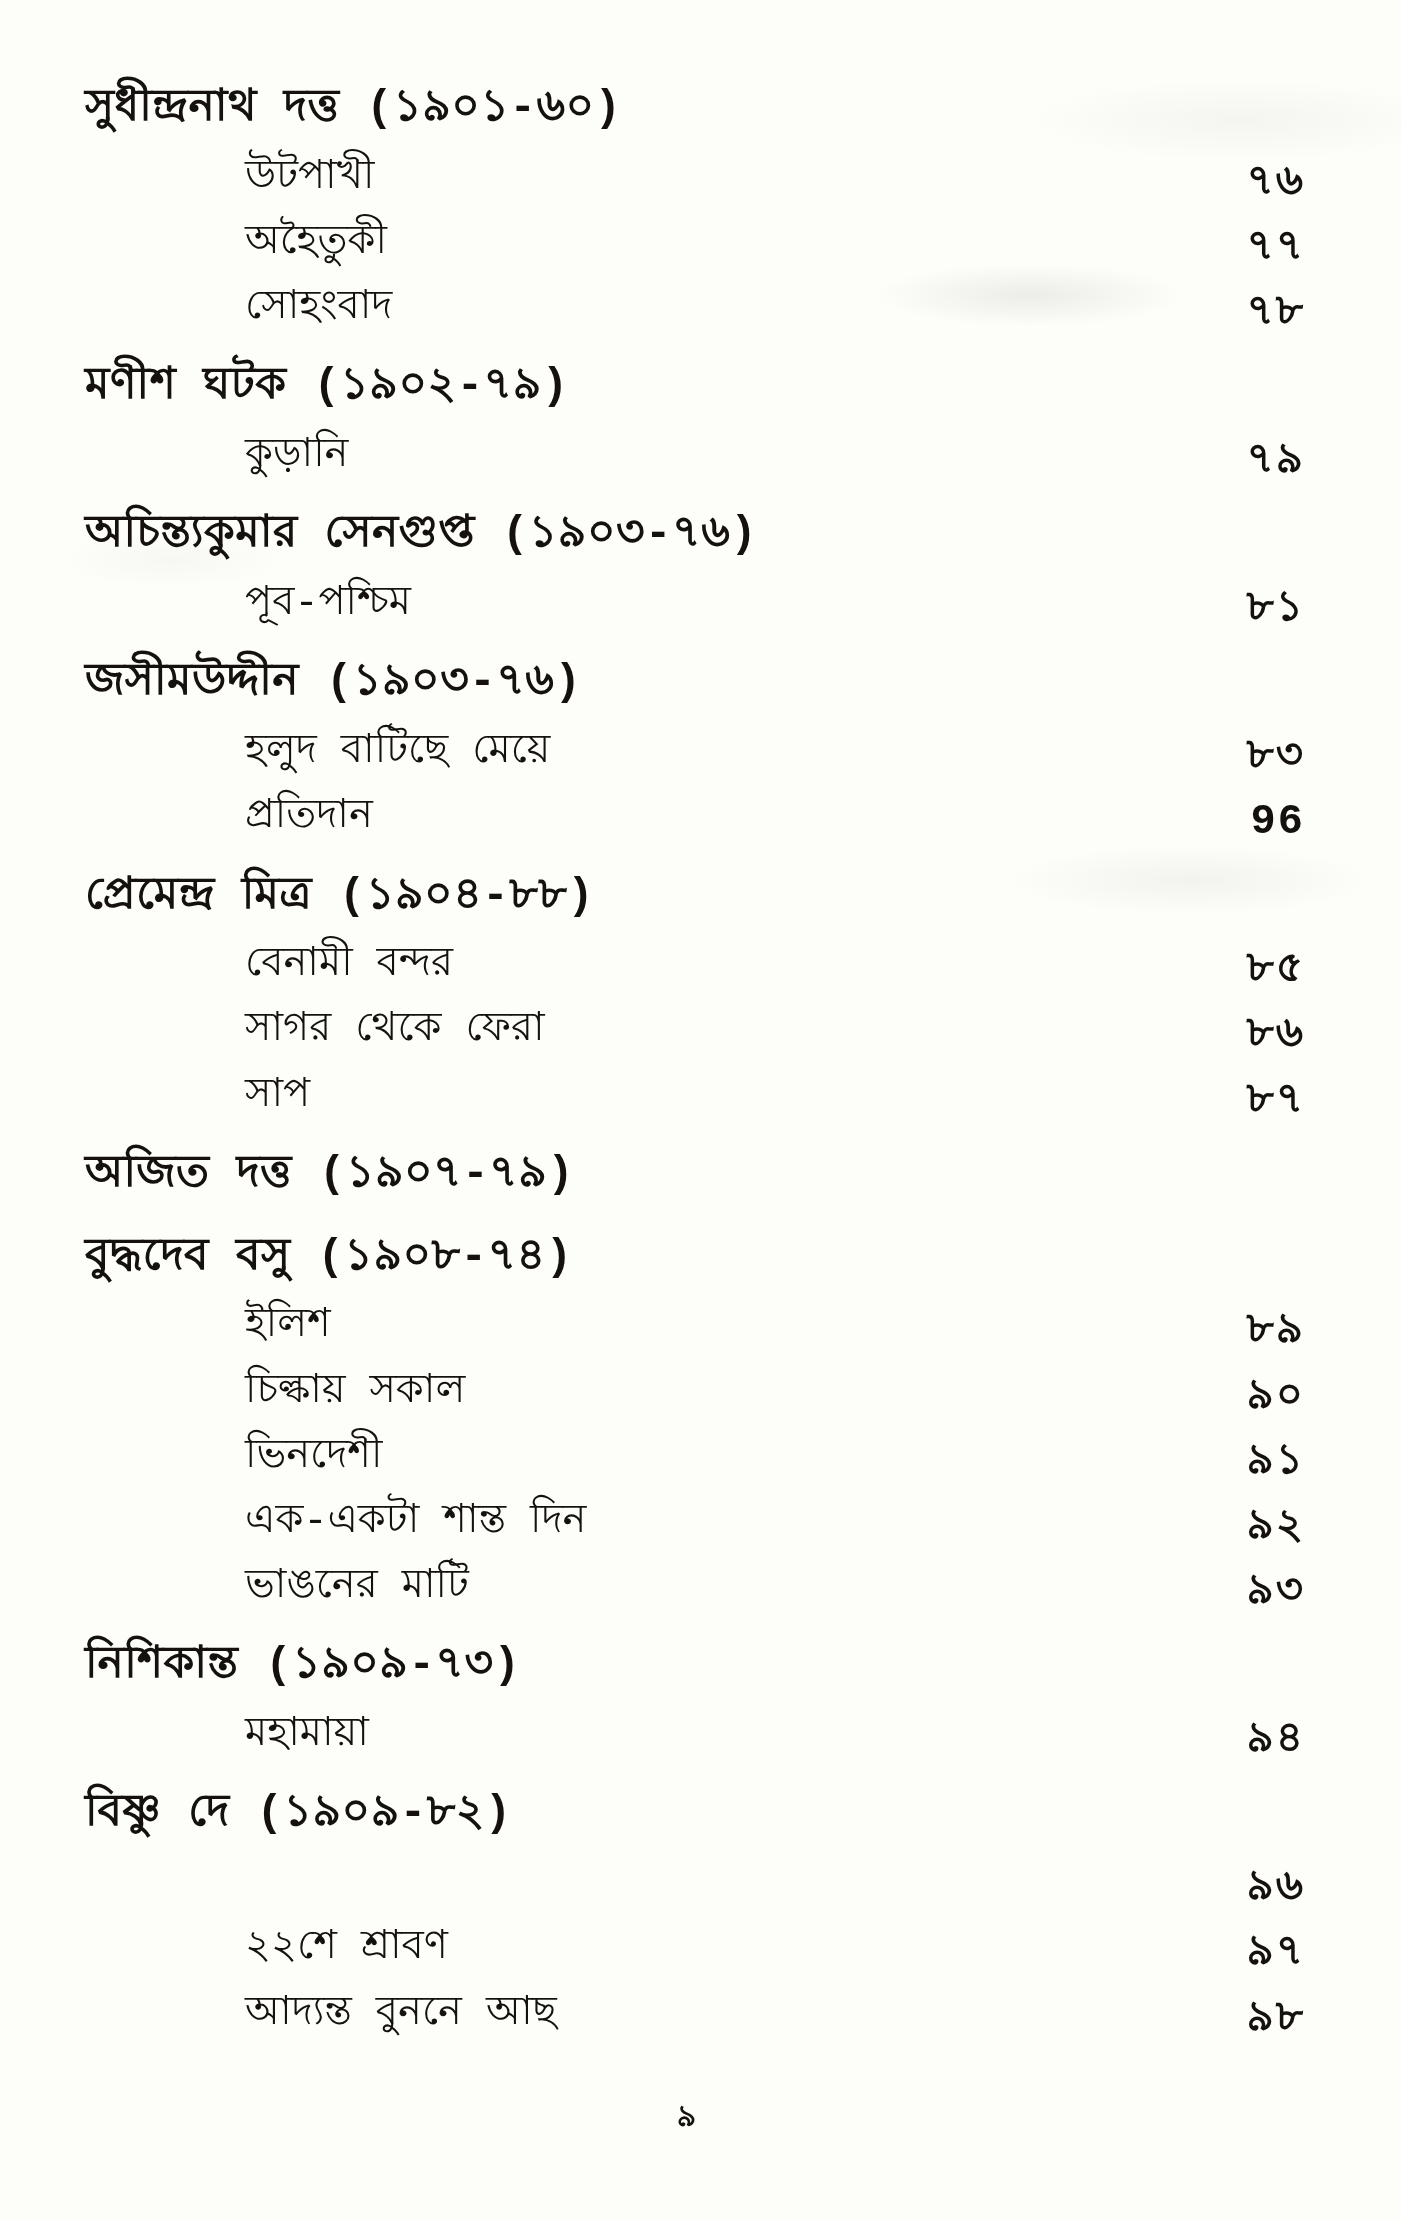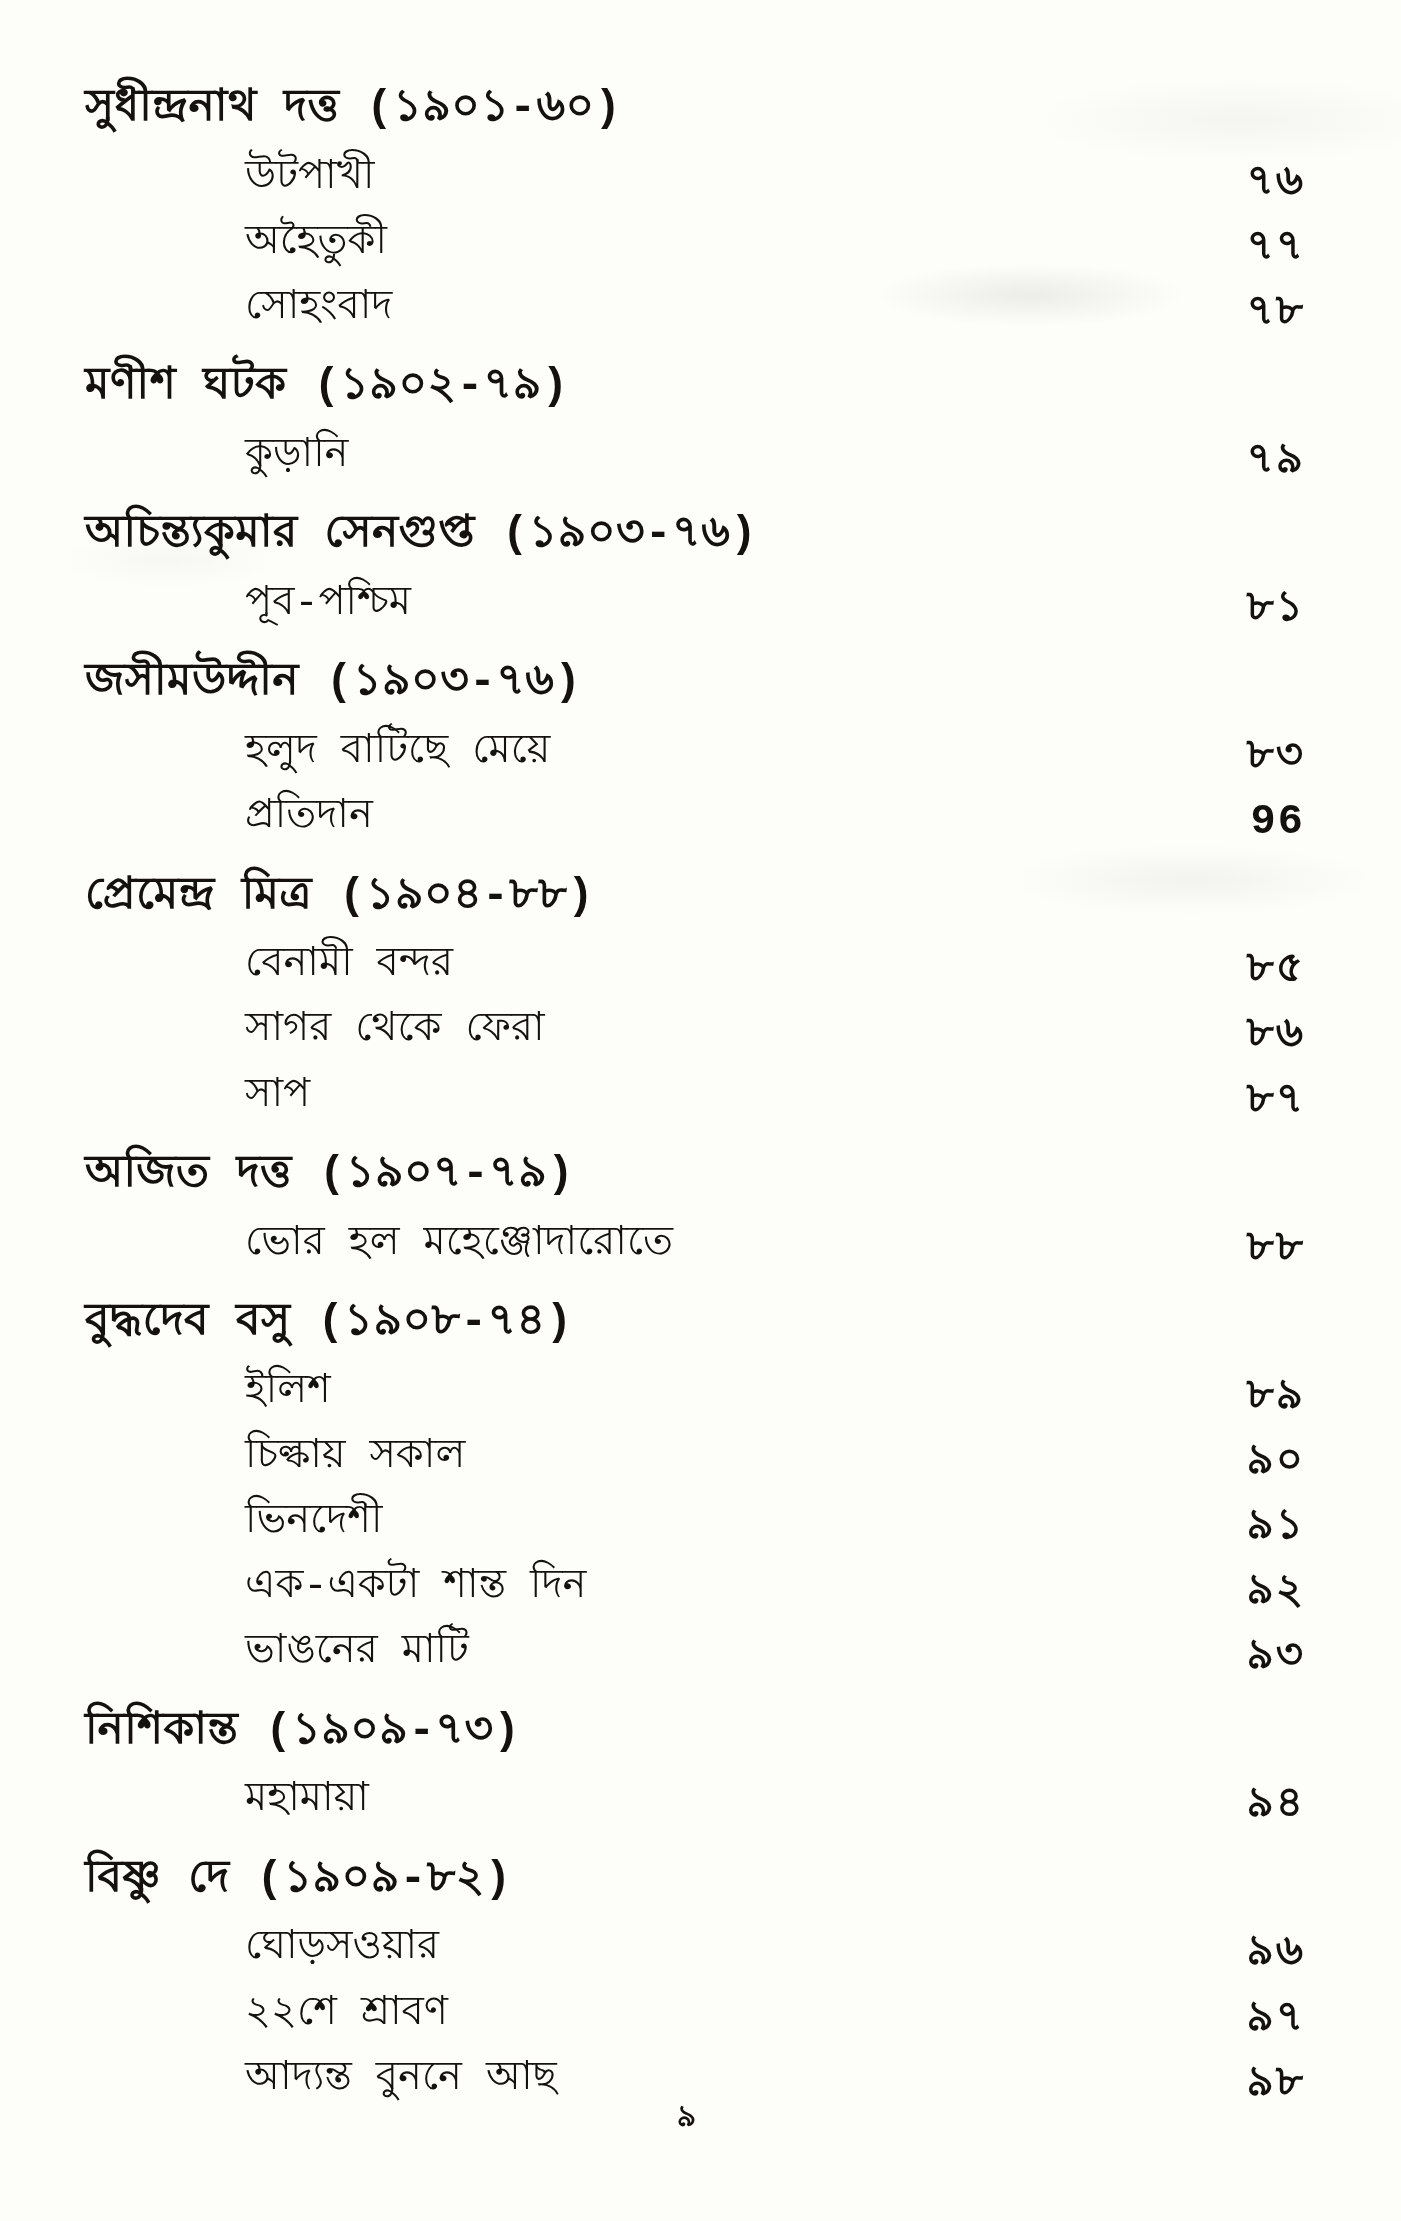--- a/index.html
+++ b/index.html
@@ -136,24 +136,20 @@
           <span class="poem-title">সাগর থেকে ফেরা</span>
           <span class="poem-page">৮৬</span>
         </div>
         <div class="poem-row">
           <span class="poem-title">সাপ</span>
           <span class="poem-page">৮৭</span>
         </div>
       </section>
       <section class="toc-section">
         <div class="author-row"><span class="author-name">অজিত দত্ত</span><span class="author-years">&nbsp;(১৯০৭-৭৯)</span></div>
-        <div class="poem-row">
-          <span class="poem-title">ভোর হল মহেঞ্জোদারোতে</span>
-          <span class="poem-page">৮৮</span>
-        </div>
       </section>
       <section class="toc-section">
         <div class="author-row"><span class="author-name">বুদ্ধদেব বসু</span><span class="author-years">&nbsp;(১৯০৮-৭৪)</span></div>
         <div class="poem-row">
           <span class="poem-title">ইলিশ</span>
           <span class="poem-page">৮৯</span>
         </div>
         <div class="poem-row">
           <span class="poem-title">চিল্কায় সকাল</span>
           <span class="poem-page">৯০</span>
@@ -176,21 +172,20 @@
       <section class="toc-section">
         <div class="author-row"><span class="author-name">নিশিকান্ত</span><span class="author-years">&nbsp;(১৯০৯-৭৩)</span></div>
         <div class="poem-row">
           <span class="poem-title">মহামায়া</span>
           <span class="poem-page">৯৪</span>
         </div>
       </section>
       <section class="toc-section">
         <div class="author-row"><span class="author-name">বিষ্ণু দে</span><span class="author-years">&nbsp;(১৯০৯-৮২)</span></div>
         <div class="poem-row">
-          <span class="poem-title">ঘোড়সওয়ার</span>
           <span class="poem-page">৯৬</span>
         </div>
         <div class="poem-row">
           <span class="poem-title">২২শে শ্রাবণ</span>
           <span class="poem-page">৯৭</span>
         </div>
         <div class="poem-row">
           <span class="poem-title">আদ্যন্ত বুননে আছ</span>
           <span class="poem-page">৯৮</span>
         </div>

